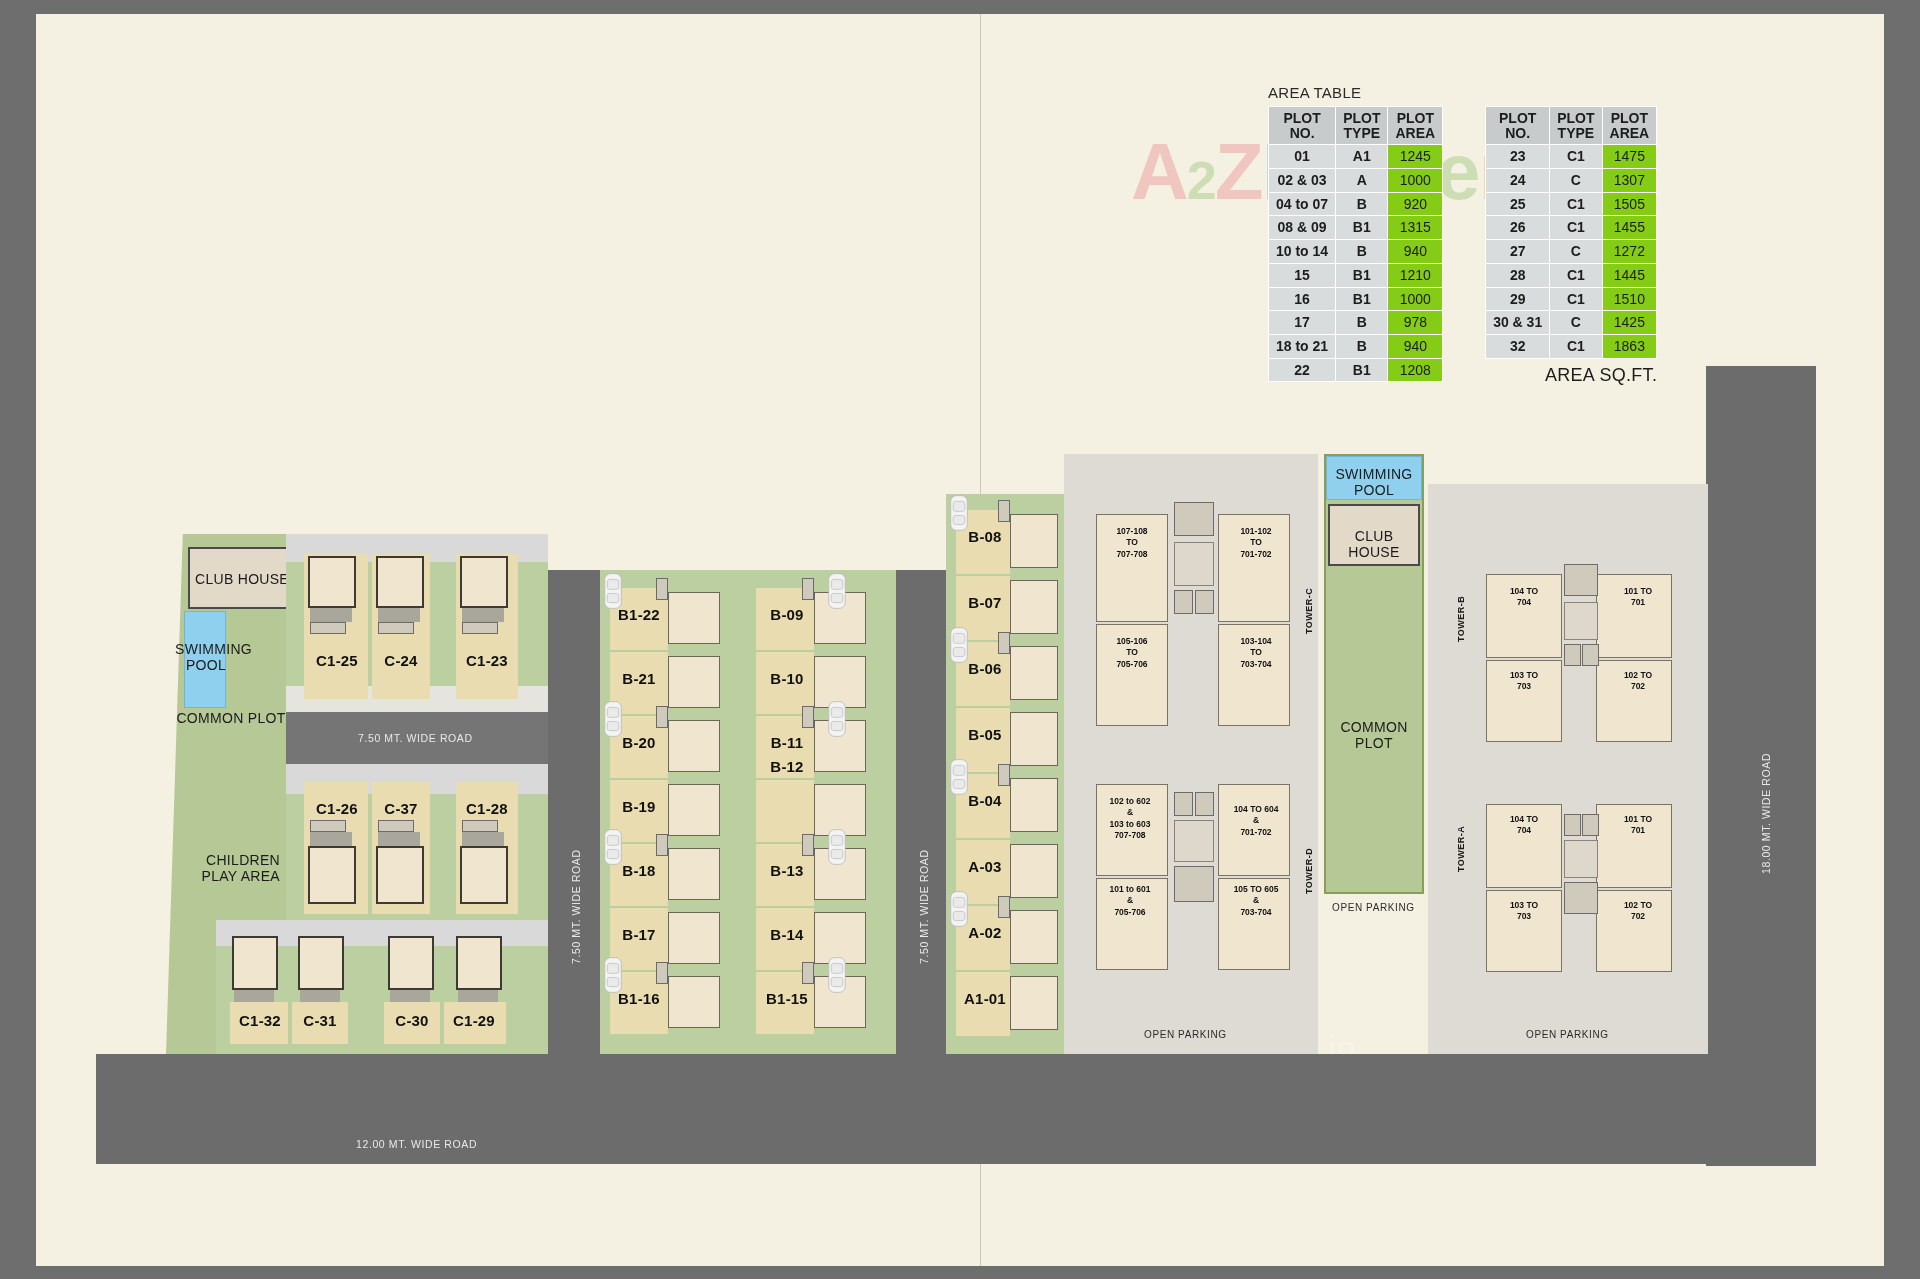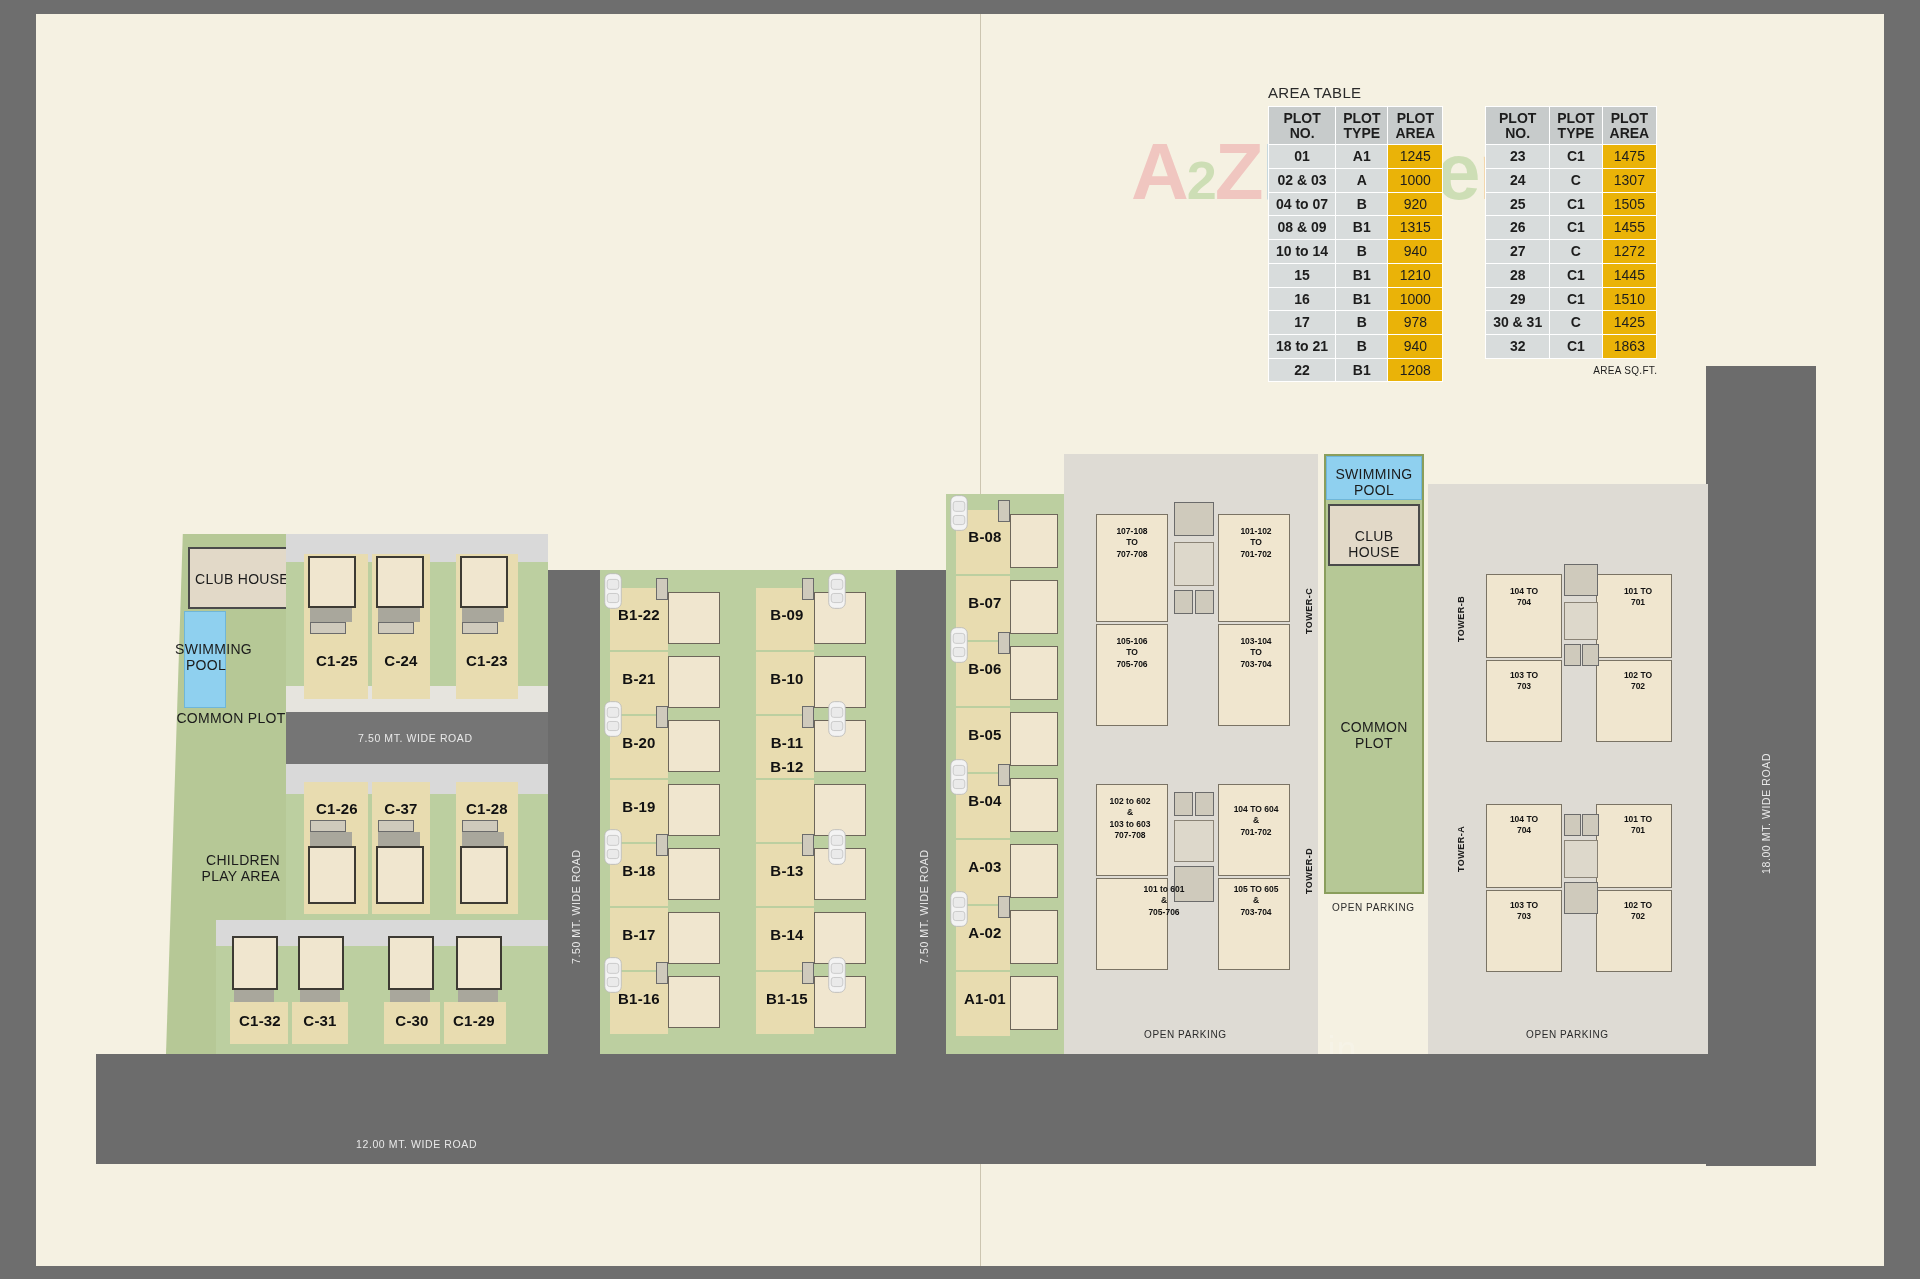--- a/index.html
+++ b/index.html
@@ -62,22 +62,22 @@
   table.area { border-collapse: collapse; background: #d8dcdc; }
   table.area th, table.area td {
     border: 1px solid #ffffff;
     font-size: 14px; text-align: center;
     padding: 4px 7px; color: #1d1d1d;
     line-height: 1.05; white-space: nowrap;
   }
   table.area th { background: #c7cbcb; font-weight: 700; font-size: 14px; }
   table.area td.pno { font-weight: 700; }
   table.area td.ptype { font-weight: 700; }
-  table.area td.parea { font-weight: 400; background:#eab308; }
-  #area-units { text-align: right; font-size: 10px; margin-top: 6px; color: #1d1d1d; letter-spacing:.3px;}
+  table.area td.parea { font-weight: 400; background:#84cc16; }
+  #area-units { text-align: right; font-size: 18px; margin-top: 6px; color: #1d1d1d; letter-spacing:.3px;}
   
   #plan { position: absolute; left: 0; top: 0; width: 1848px; height: 1252px; }
   .lbl {
     position: absolute; font-size: 14px; color: #1b1b1b;
     text-align: center; letter-spacing: .3px; line-height: 1.15;
     pointer-events: none; white-space: pre-line;
   }
   .plotlbl {
     position: absolute; font-weight: 700; font-size: 15px;
     color: #111; text-align: center; letter-spacing: .2px;
@@ -546,21 +546,21 @@
       <div class="box stair" style="left:1159px;top:778px;width:19px;height:24px;"></div>
       <div class="box" style="left:1138px;top:806px;width:40px;height:42px;background:#ddd8cb;border:1px solid #8a8376;"></div>
       <div class="box stair" style="left:1138px;top:852px;width:40px;height:36px;"></div>
       <div class="unit-lbl" style="left:1046px;top:782px;width:96px;">102 to 602
 &amp;
 103 to 603
 707-708</div>
       <div class="unit-lbl" style="left:1172px;top:790px;width:96px;">104 TO 604
 &amp;
 701-702</div>
-      <div class="unit-lbl" style="left:1080px;top:870px;width:96px;">101 to 601
+      <div class="unit-lbl" style="left:1046px;top:870px;width:96px;">101 to 601
 &amp;
 705-706</div>
       <div class="unit-lbl" style="left:1172px;top:870px;width:96px;">105 TO 605
 &amp;
 703-704</div>
       <div class="tower-lbl vrot" style="left:1268px;top:880px;">TOWER-D</div>
     </div>
 
     <div class="box" style="left:1288px;top:440px;width:100px;height:440px;background:#b6c896;border:2px solid #8a9e5c;"></div>
     <div class="box pool" style="left:1290px;top:442px;width:96px;height:44px;"></div>

